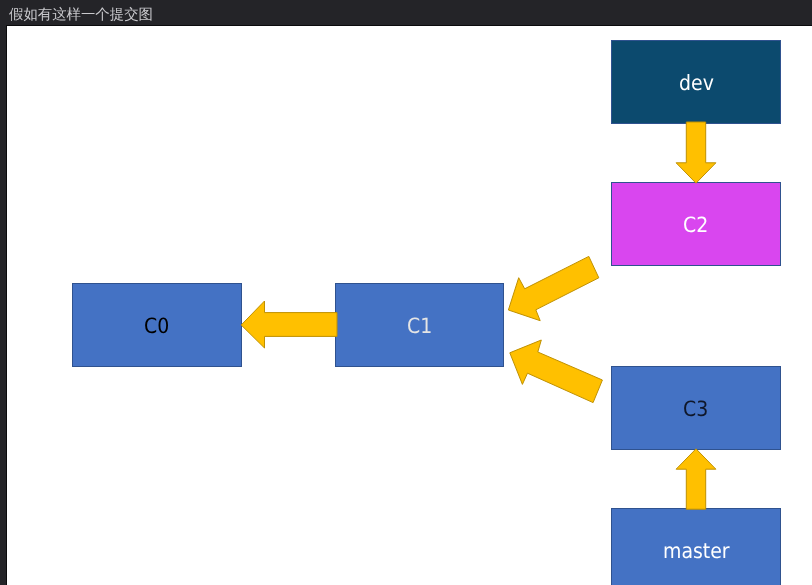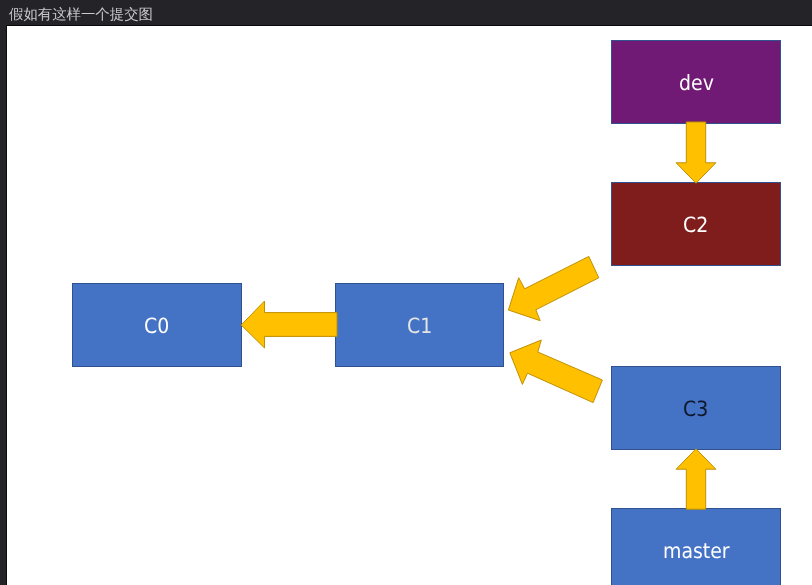--- a/index.html
+++ b/index.html
@@ -77,27 +77,27 @@
   </div>
 
   <div id="canvas">
     <svg class="arrows" viewBox="0 0 805 560">
       <polygon fill="#FFC000" stroke="#BF9000" stroke-width="1" stroke-linejoin="miter" points="679.3,97 698.7,97 698.7,137.8 708.9,137.8 689,158.2 669.1,137.8 679.3,137.8"></polygon>
       <polygon fill="#FFC000" stroke="#BF9000" stroke-width="1" stroke-linejoin="miter" points="689,423.8 708.9,444.2 698.7,444.2 698.7,484.2 679.3,484.2 679.3,444.2 669.1,444.2"></polygon>
       <polygon fill="#FFC000" stroke="#BF9000" stroke-width="1" stroke-linejoin="miter" points="234.2,300 257.5,276 257.5,287.6 330,287.6 330,311.4 257.5,311.4 257.5,323"></polygon>
       <polygon fill="#FFC000" stroke="#BF9000" stroke-width="1" stroke-linejoin="miter" points="501.4,285 511.7,252.7 517.7,263.8 581.8,231.4 591.8,252.8 528.8,284.8 533.2,295.7"></polygon>
       <polygon fill="#FFC000" stroke="#BF9000" stroke-width="1" stroke-linejoin="miter" points="502.8,327.8 534.3,315 530.8,327 595.4,355 586.1,377.6 520.5,348.2 515.4,359.4"></polygon>
     </svg>
-  <div class="node" style="left: 604px; top: 15px; width: 170px; height: 84px; background: #701a75; border-color: rgb(47, 82, 143); color: rgb(255, 255, 255);">
+  <div class="node" style="left: 604px; top: 15px; width: 170px; height: 84px; background: #0c4a6e; border-color: rgb(47, 82, 143); color: rgb(255, 255, 255);">
         <span>dev</span>
       </div>
-      <div class="node" style="left: 604px; top: 157px; width: 170px; height: 84px; background: #7f1d1d; border-color: rgb(47, 82, 143); color: rgb(255, 255, 255);">
+      <div class="node" style="left: 604px; top: 157px; width: 170px; height: 84px; background: #d946ef; border-color: rgb(47, 82, 143); color: rgb(255, 255, 255);">
         <span>C2</span>
       </div>
-      <div class="node" style="left: 65px; top: 258px; width: 170px; height: 84px; background: rgb(68, 114, 196); border-color: rgb(47, 82, 143); color: #ffffff;">
+      <div class="node" style="left: 65px; top: 258px; width: 170px; height: 84px; background: rgb(68, 114, 196); border-color: rgb(47, 82, 143); color: #000000;">
         <span>C0</span>
       </div>
       <div class="node" style="left: 328px; top: 258px; width: 169px; height: 84px; background: rgb(68, 114, 196); border-color: rgb(47, 82, 143); color: #e5e5e5;">
         <span>C1</span>
       </div>
       <div class="node" style="left: 604px; top: 341px; width: 170px; height: 84px; background: rgb(68, 114, 196); border-color: rgb(47, 82, 143); color: #0f172a;">
         <span>C3</span>
       </div>
       <div class="node" style="left: 604px; top: 483px; width: 170px; height: 84px; background: rgb(68, 114, 196); border-color: rgb(47, 82, 143); color: rgb(255, 255, 255);">
         <span>master</span>

